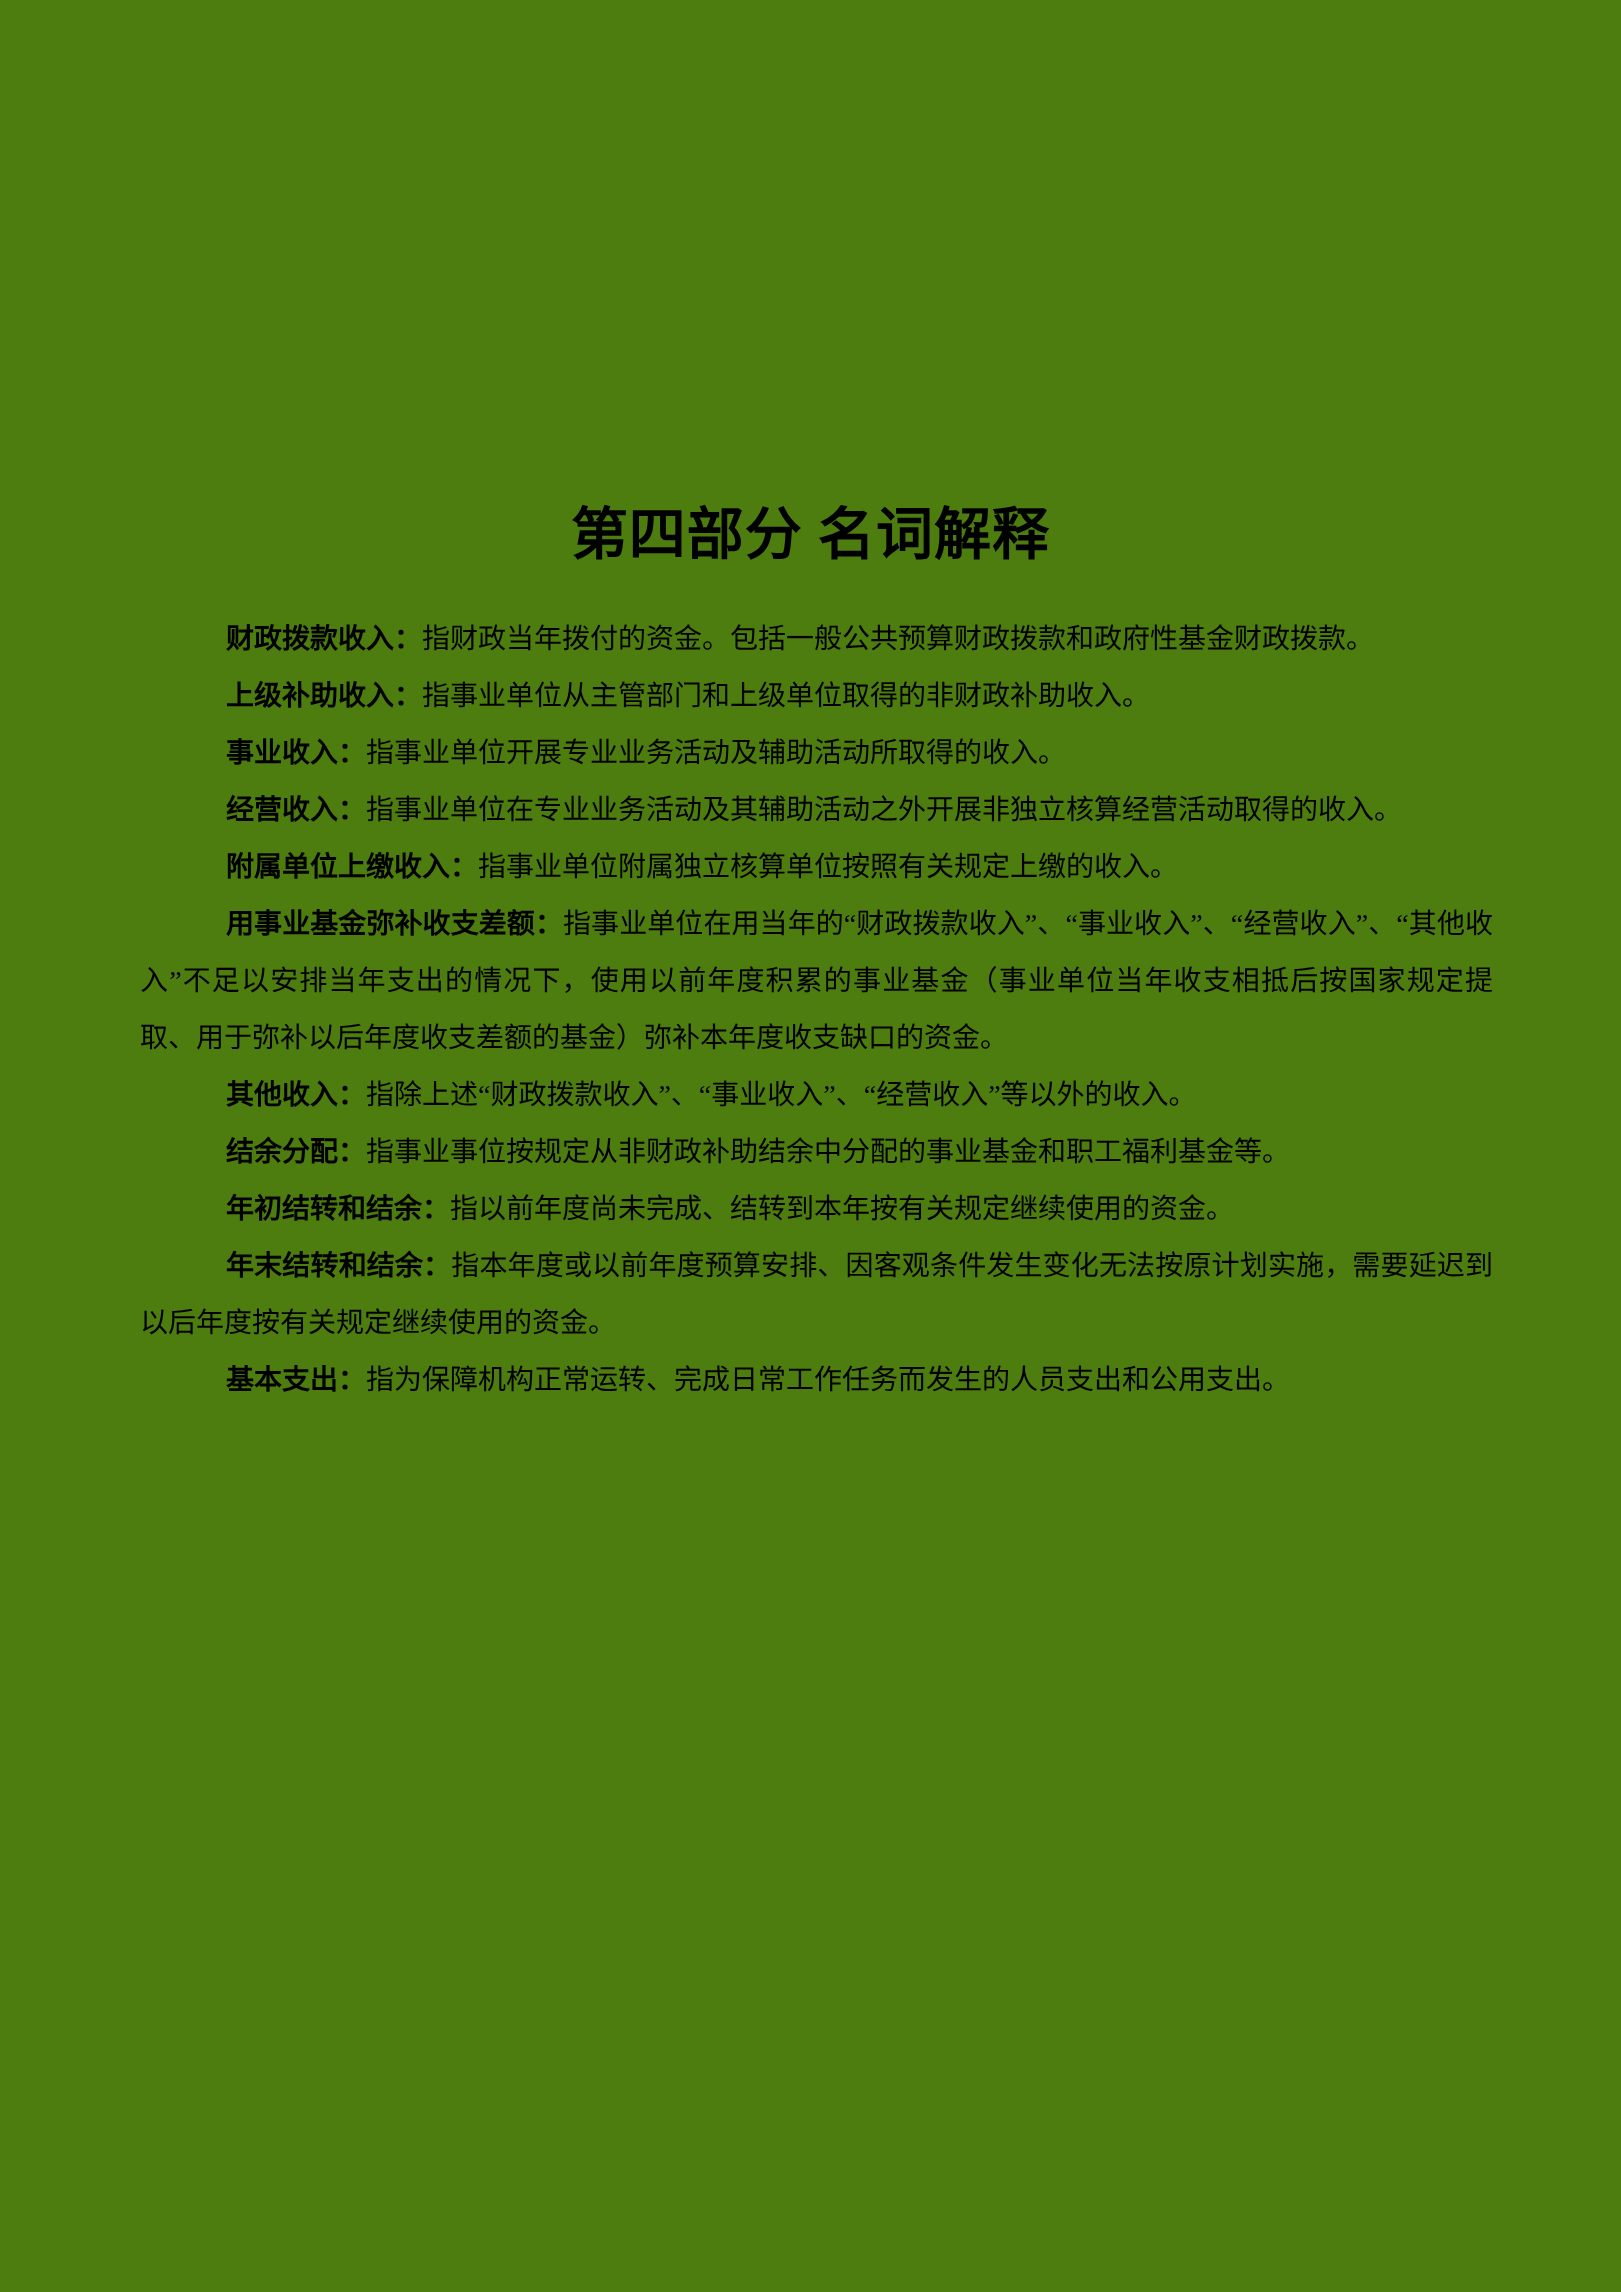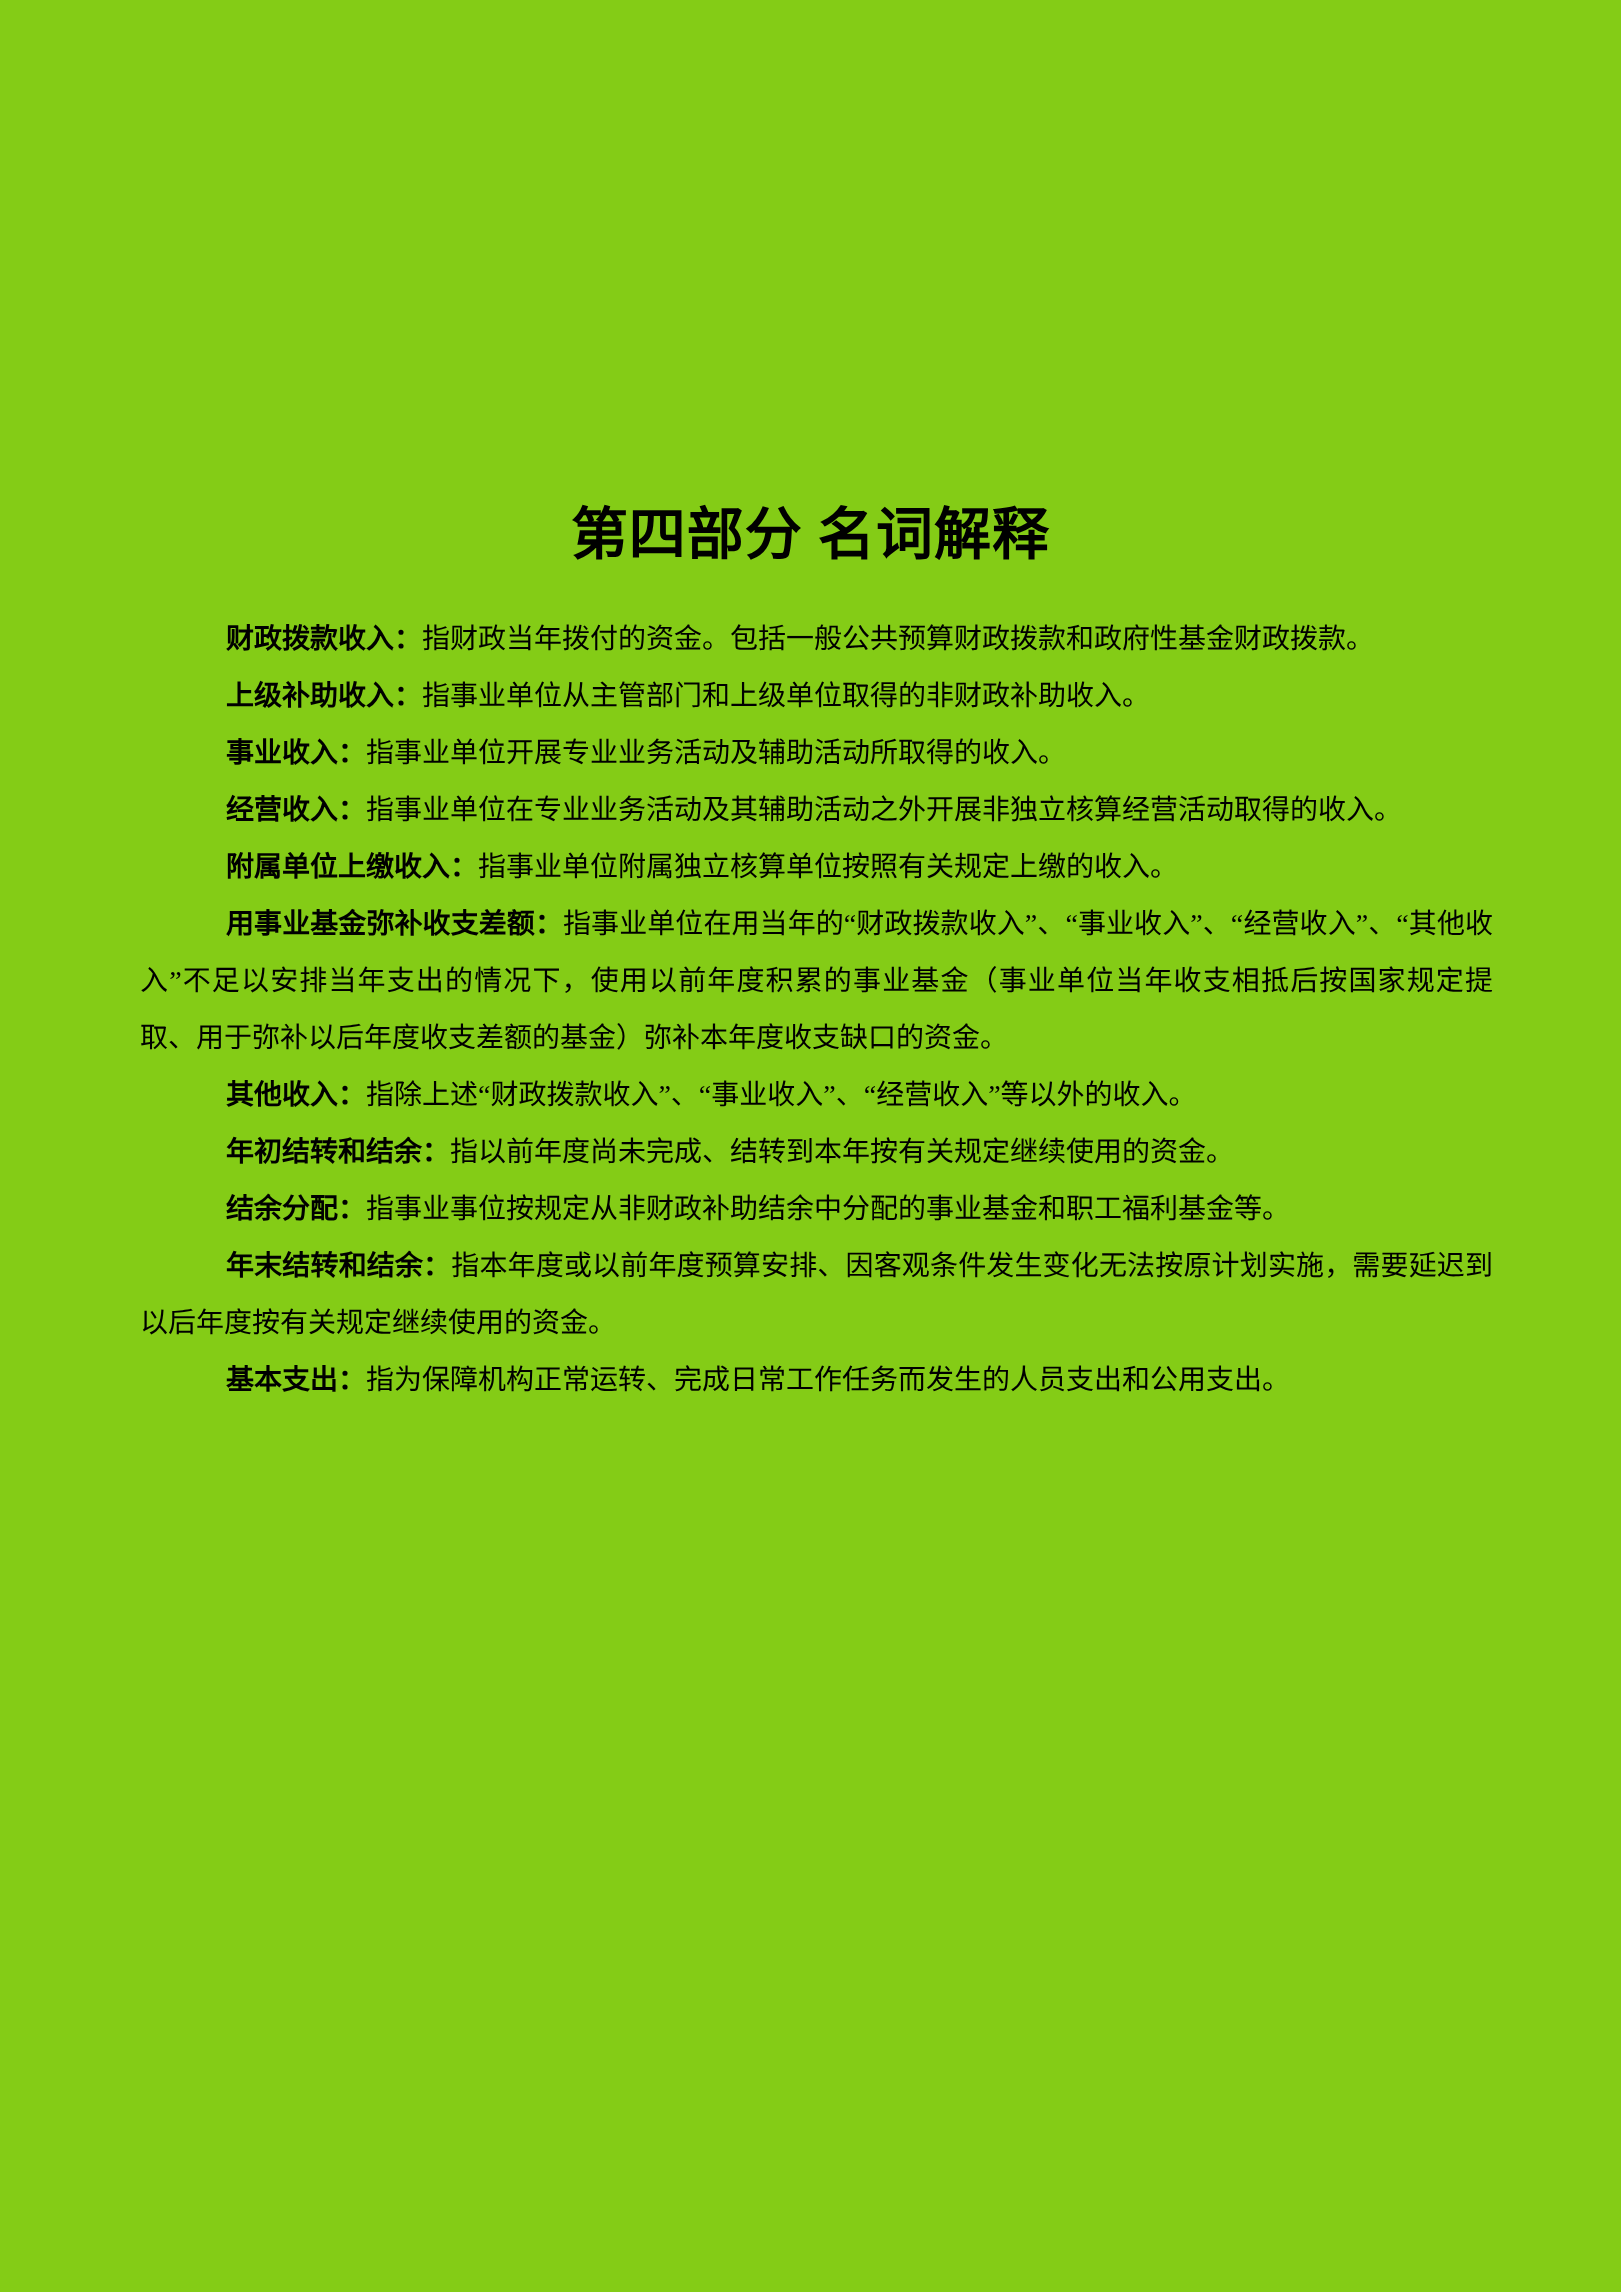--- a/index.html
+++ b/index.html
@@ -4,21 +4,21 @@
 <style>
   html, body {
     margin: 0;
     padding: 0;
     background: #e8e8e8;
   }
   .page {
     position: relative;
     width: 1621px;
     height: 2293px;
-    background: #84cc16;
+    background: #4d7c0f;
     color: #000000;
     font-family: "Liberation Serif", "DejaVu Serif", serif;
     overflow: hidden;
     margin: 0 auto;
   }
   .doc-title {
     position: absolute;
     top: 459px;
     left: 0;
     width: 100%;
@@ -63,23 +63,23 @@
       <p><b>事业收入：</b><span>指事业单位开展专业业务活动及辅助活动所取得的收入。</span></p>
 
       <p><b>经营收入：</b><span>指事业单位在专业业务活动及其辅助活动之外开展非独立核算经营活动取得的收入。</span></p>
 
       <p><b>附属单位上缴收入：</b><span>指事业单位附属独立核算单位按照有关规定上缴的收入。</span></p>
 
       <p><b>用事业基金弥补收支差额：</b><span>指事业单位在用当年的“财政拨款收入”、“事业收入”、“经营收入”、“其他收入”不足以安排当年支出的情况下，使用以前年度积累的事业基金（事业单位当年收支相抵后按国家规定提取、用于弥补以后年度收支差额的基金）弥补本年度收支缺口的资金。</span></p>
 
       <p><b>其他收入：</b><span>指除上述“财政拨款收入”、“事业收入”、“经营收入”等以外的收入。</span></p>
 
+      <p><b>结余分配：</b><span>指事业事位按规定从非财政补助结余中分配的事业基金和职工福利基金等。</span></p>
+
       <p><b>年初结转和结余：</b><span>指以前年度尚未完成、结转到本年按有关规定继续使用的资金。</span></p>
-
-      <p><b>结余分配：</b><span>指事业事位按规定从非财政补助结余中分配的事业基金和职工福利基金等。</span></p>
 
       <p><b>年末结转和结余：</b><span>指本年度或以前年度预算安排、因客观条件发生变化无法按原计划实施，需要延迟到以后年度按有关规定继续使用的资金。</span></p>
 
       <p><b>基本支出：</b><span>指为保障机构正常运转、完成日常工作任务而发生的人员支出和公用支出。</span></p>
     </div>
 
 </div>
 
 
 </body></html>

